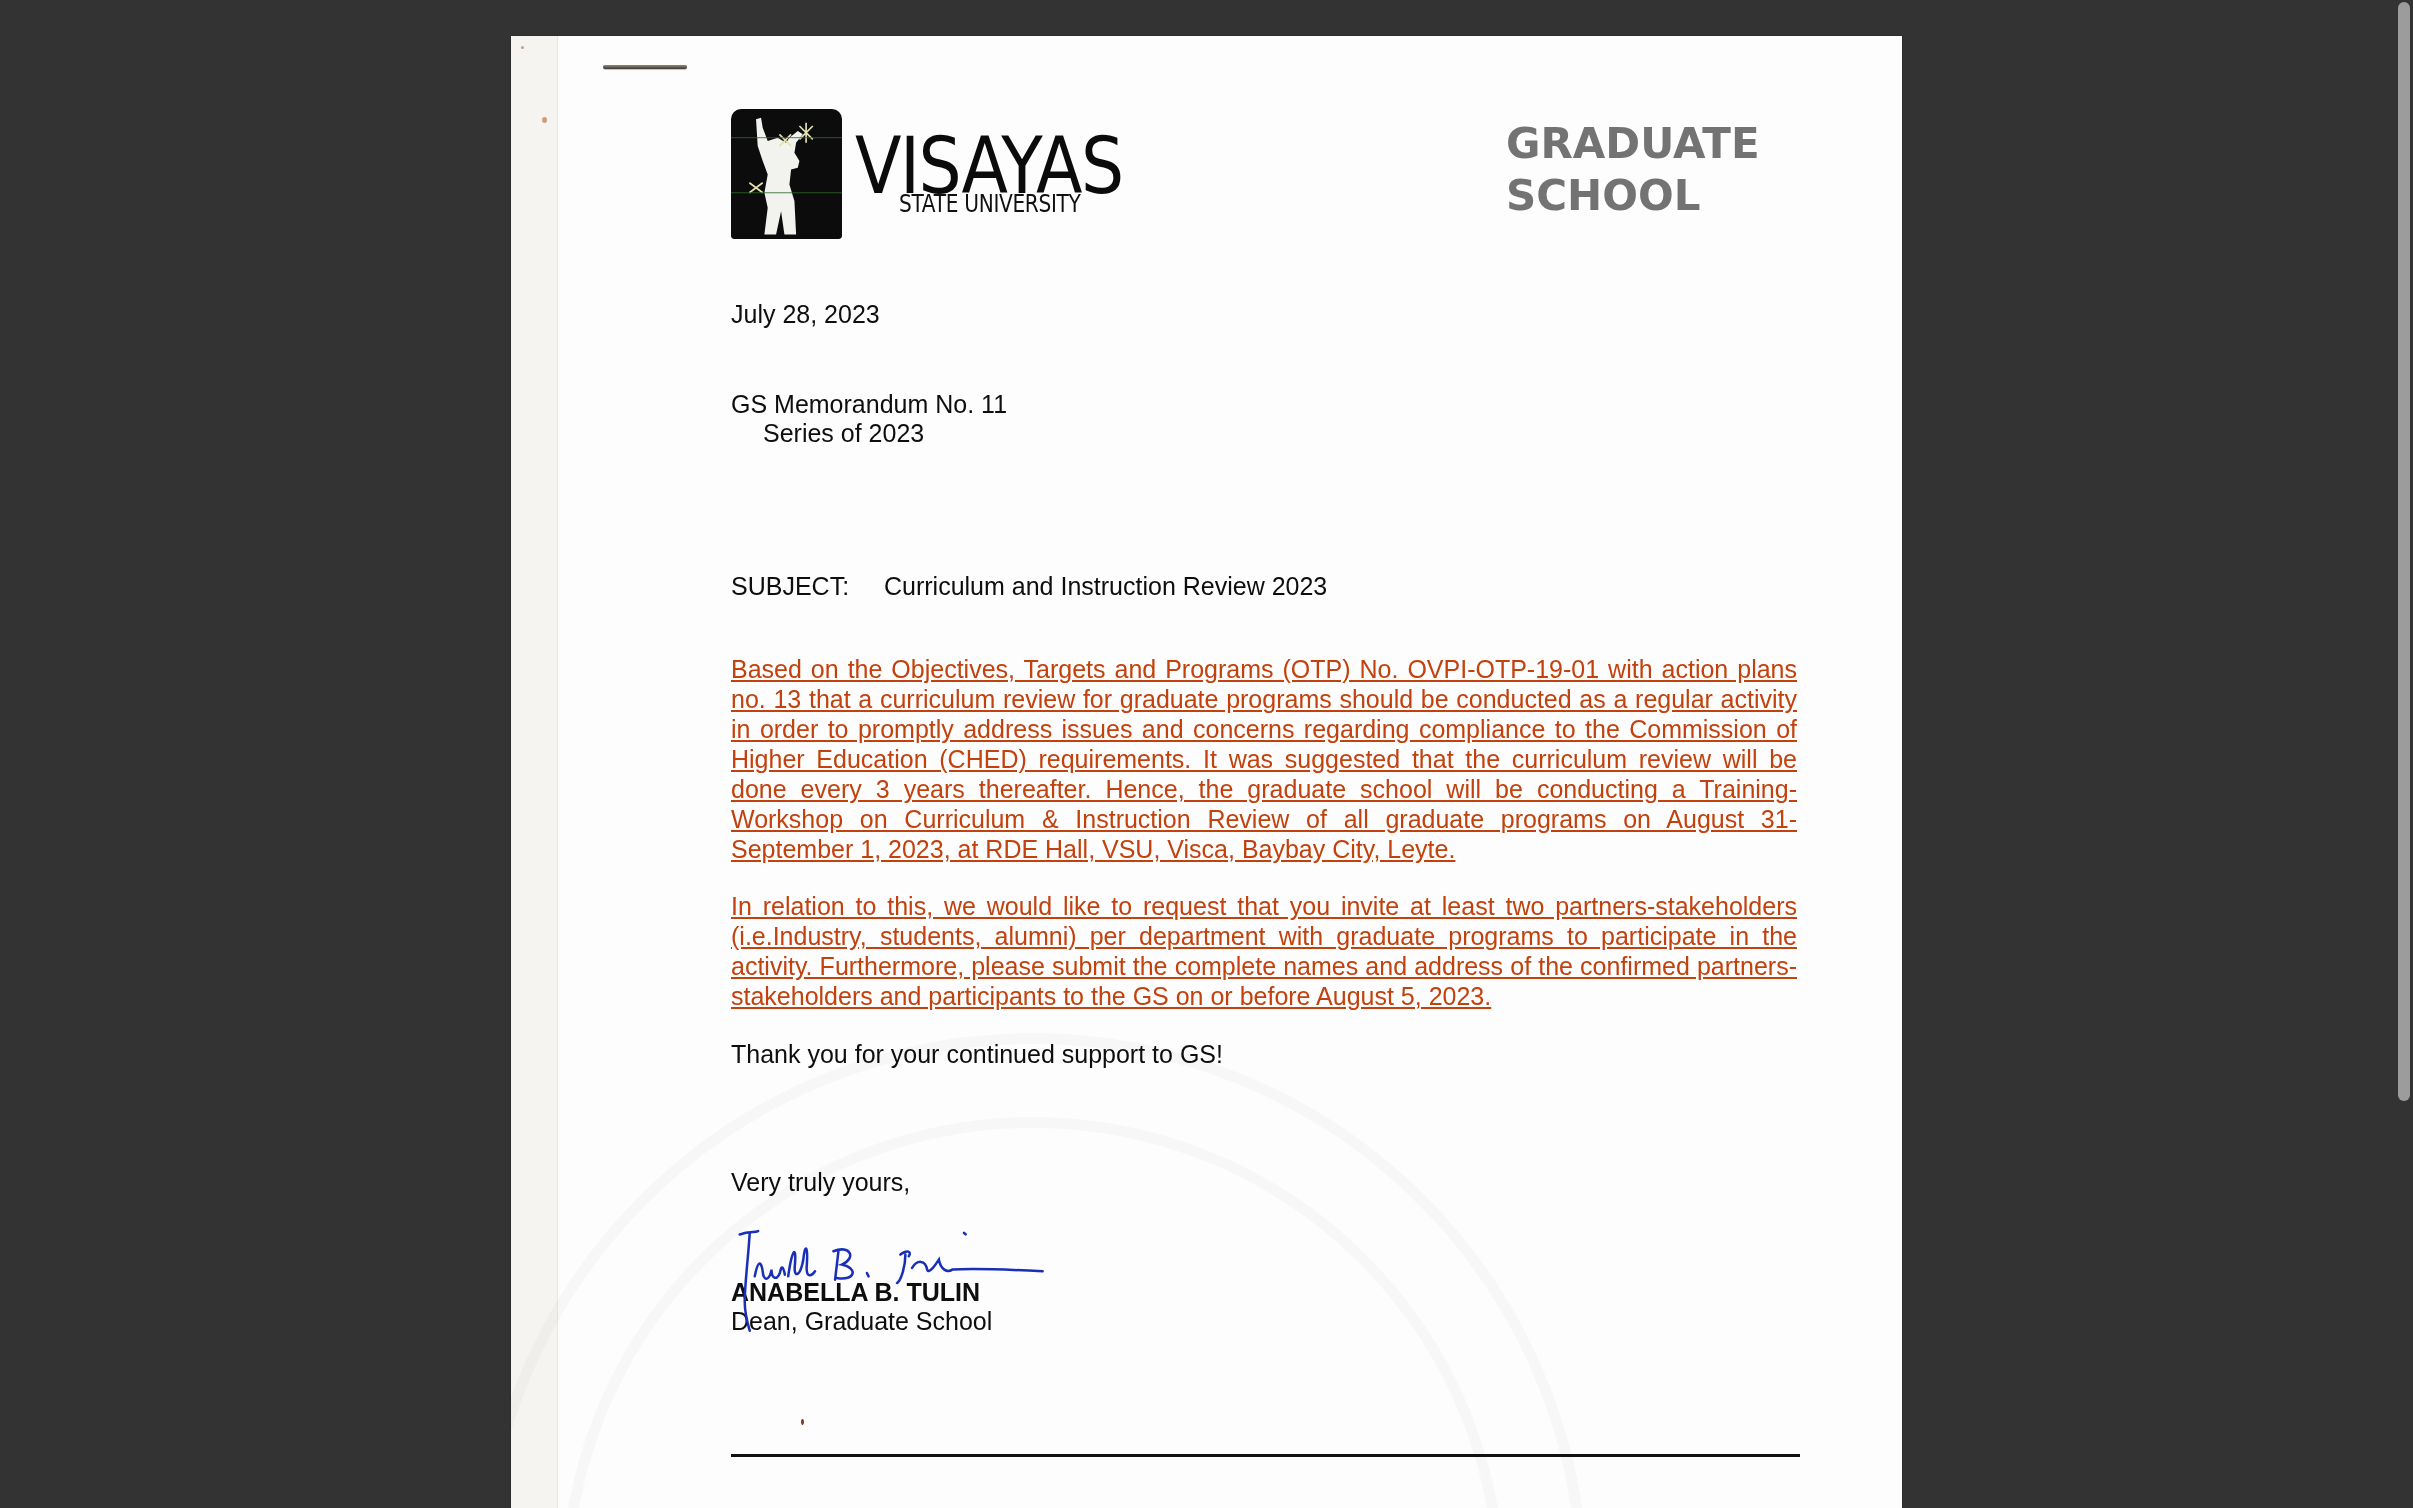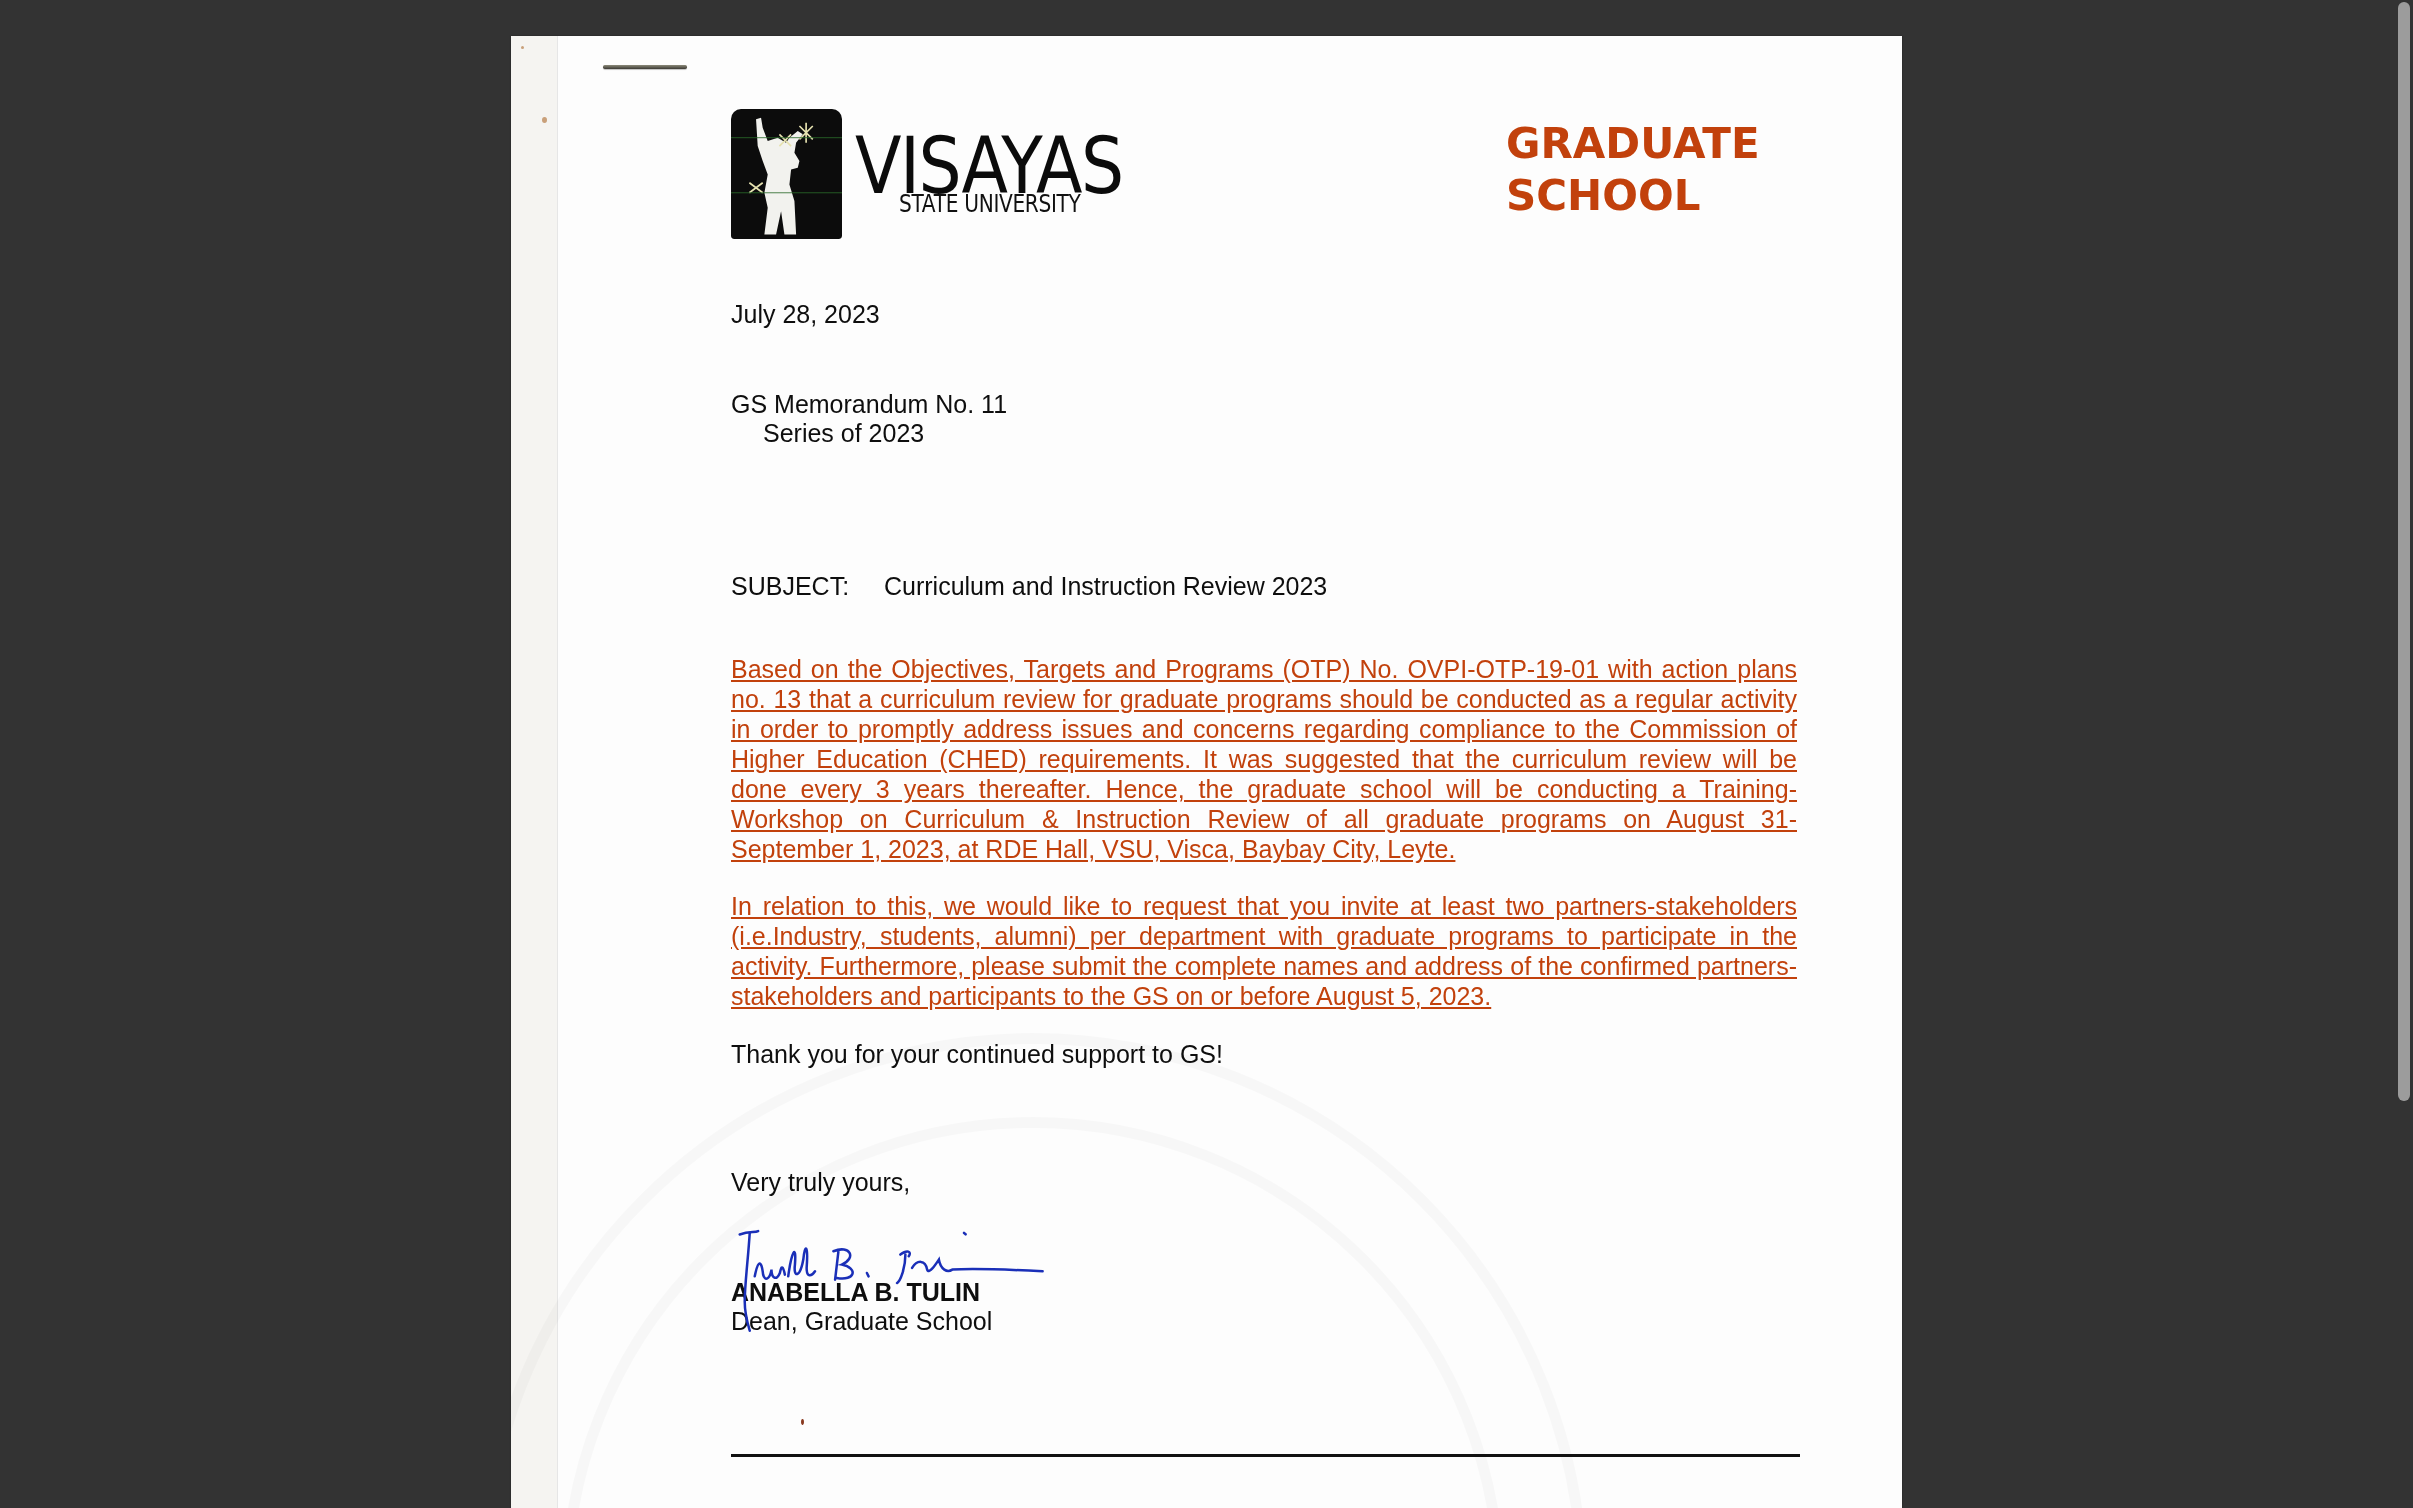--- a/index.html
+++ b/index.html
@@ -42,21 +42,21 @@
   }
   .logo-sub {
     position:absolute; left:388px; top:156px;
     font-family:"DejaVu Sans", sans-serif; font-size:24px;
     color:#111; letter-spacing:-0.4px; line-height:1;
     transform:scaleX(0.84); transform-origin:left top;
   }
   .gs-title {
     position:absolute; left:995px; top:82px;
     font-family:"DejaVu Sans", sans-serif; font-weight:bold;
-    font-size:42px; line-height:52px; color:#c2410c;
+    font-size:42px; line-height:52px; color:#737373;
   }
   .gs-title span { display:block; }
   
   .txt {
     position:absolute; left:220px; font-size:25px; color:#0e0e0e;
     line-height:29px; white-space:nowrap;
   }
   .para {
     position:absolute; left:220px; width:1066px; font-size:25px;
     line-height:30px; color:#c2410c; text-align:justify;

